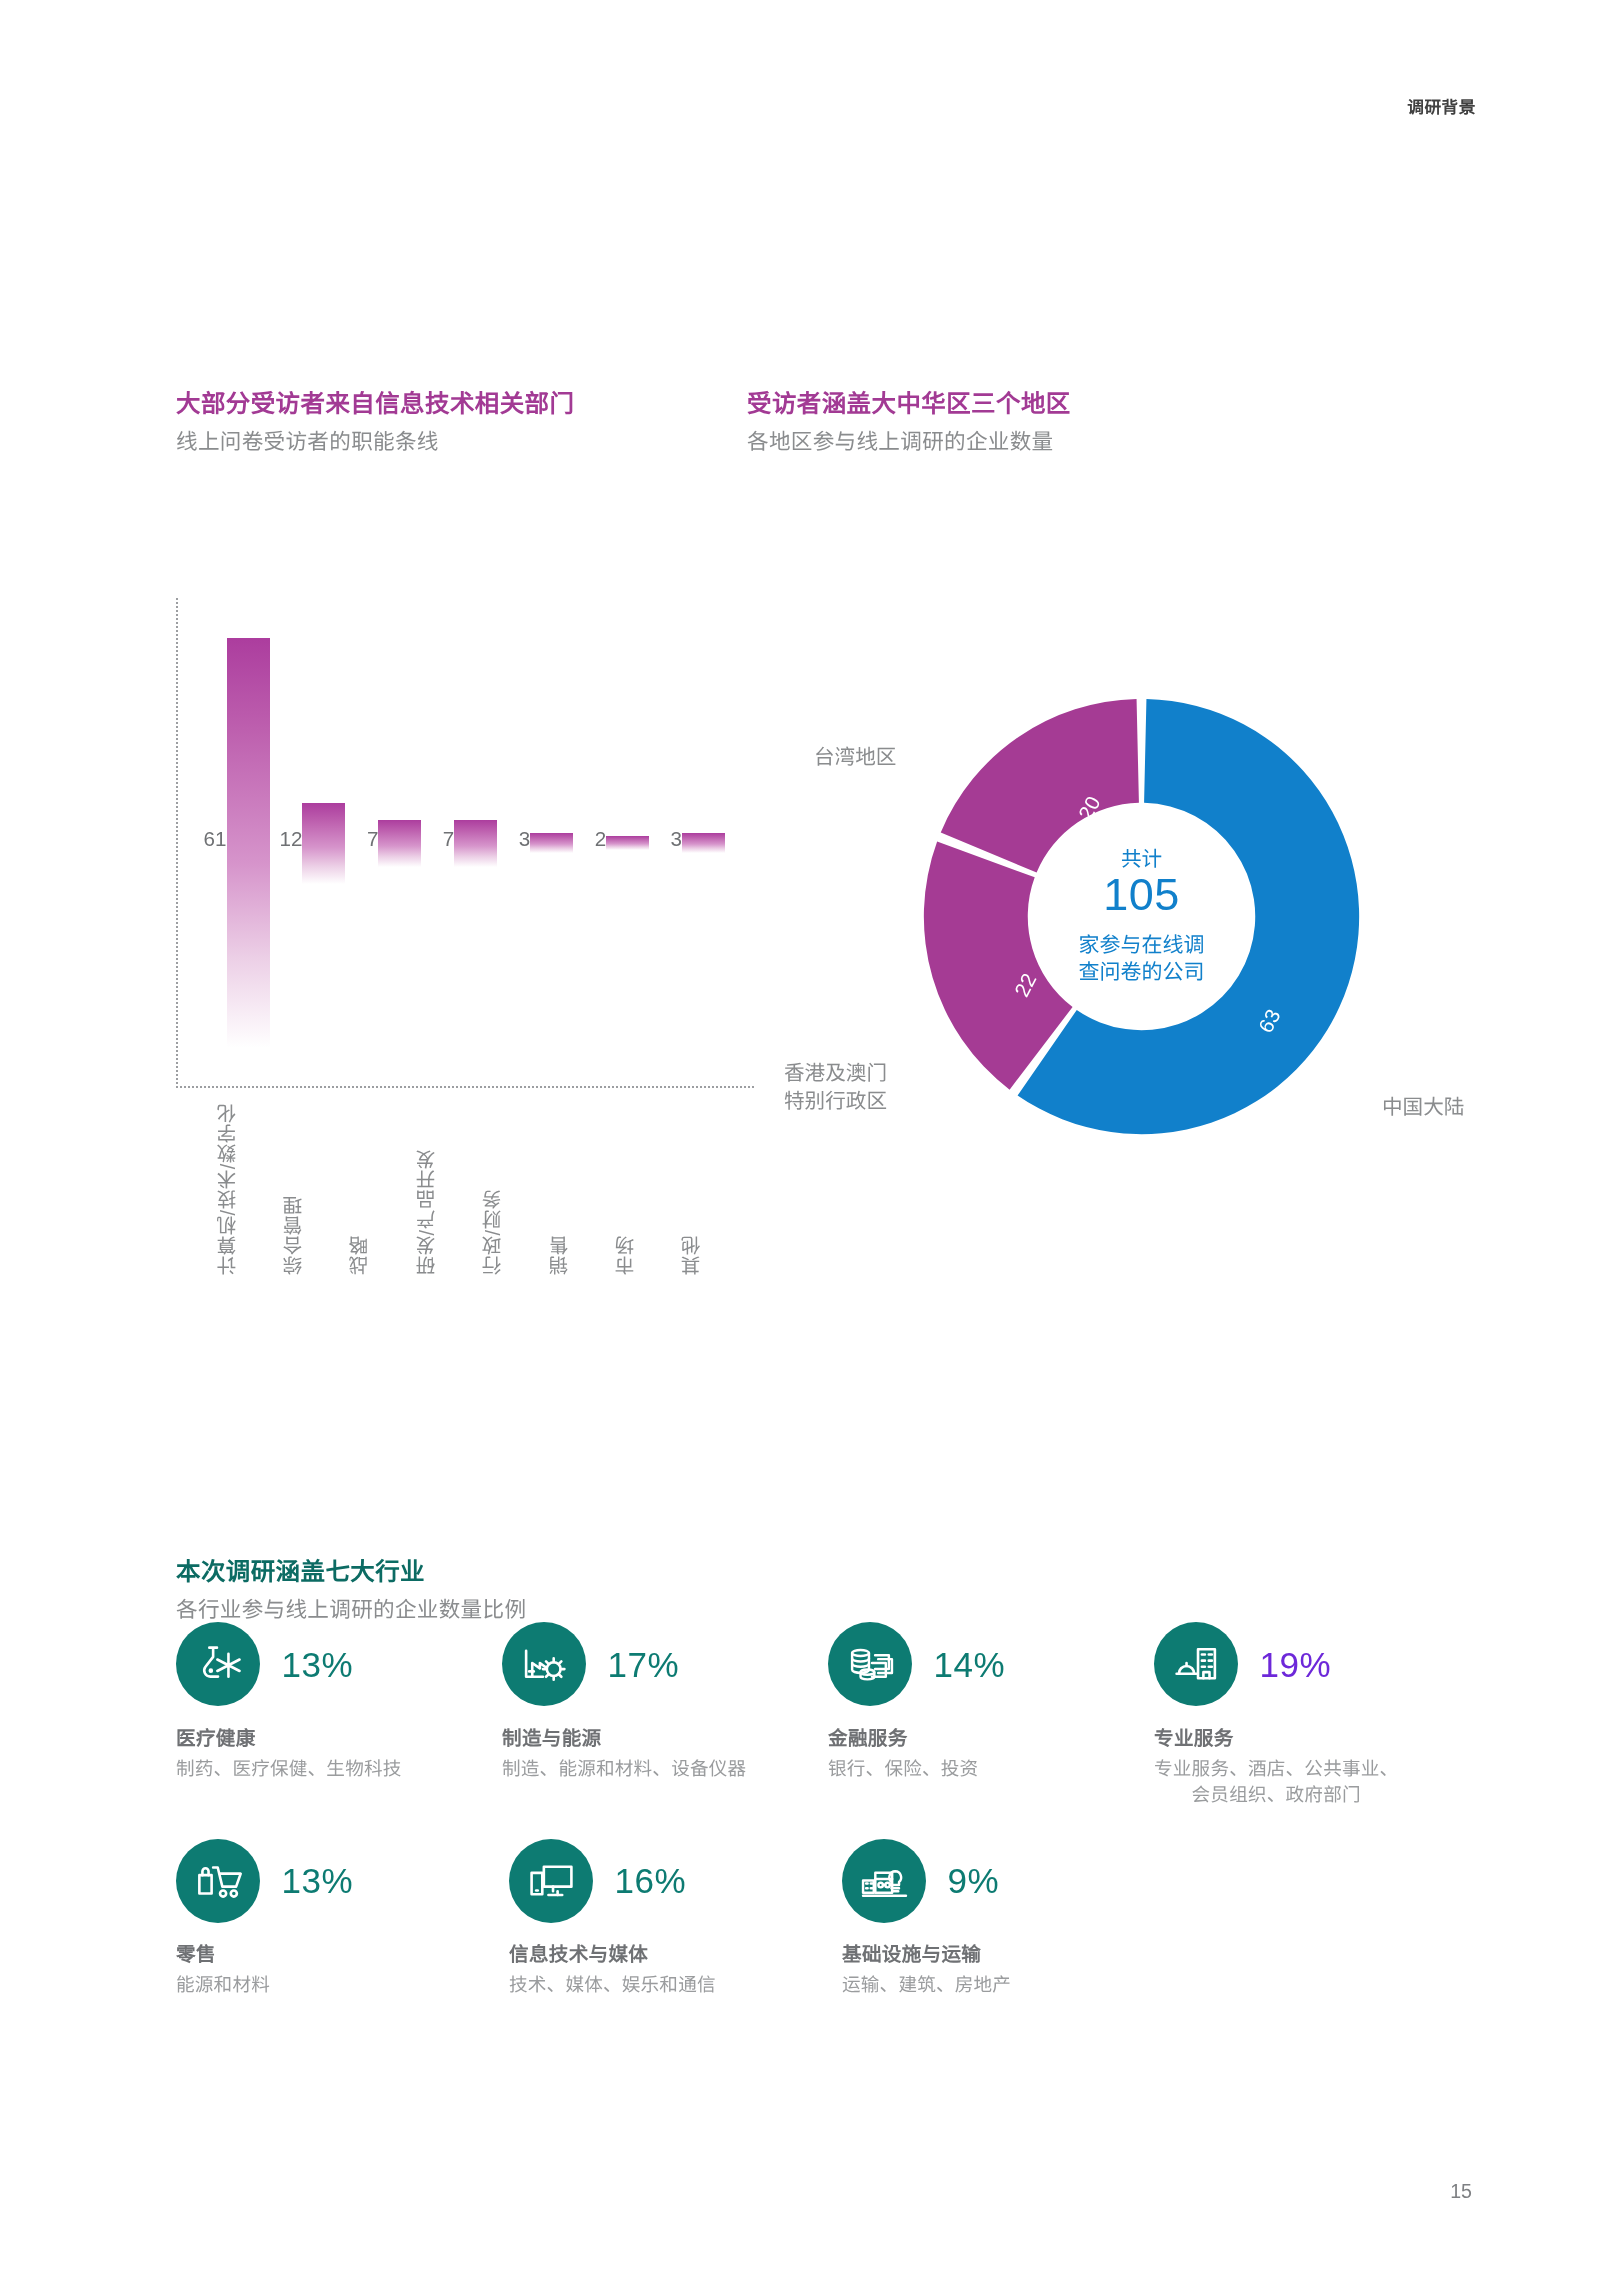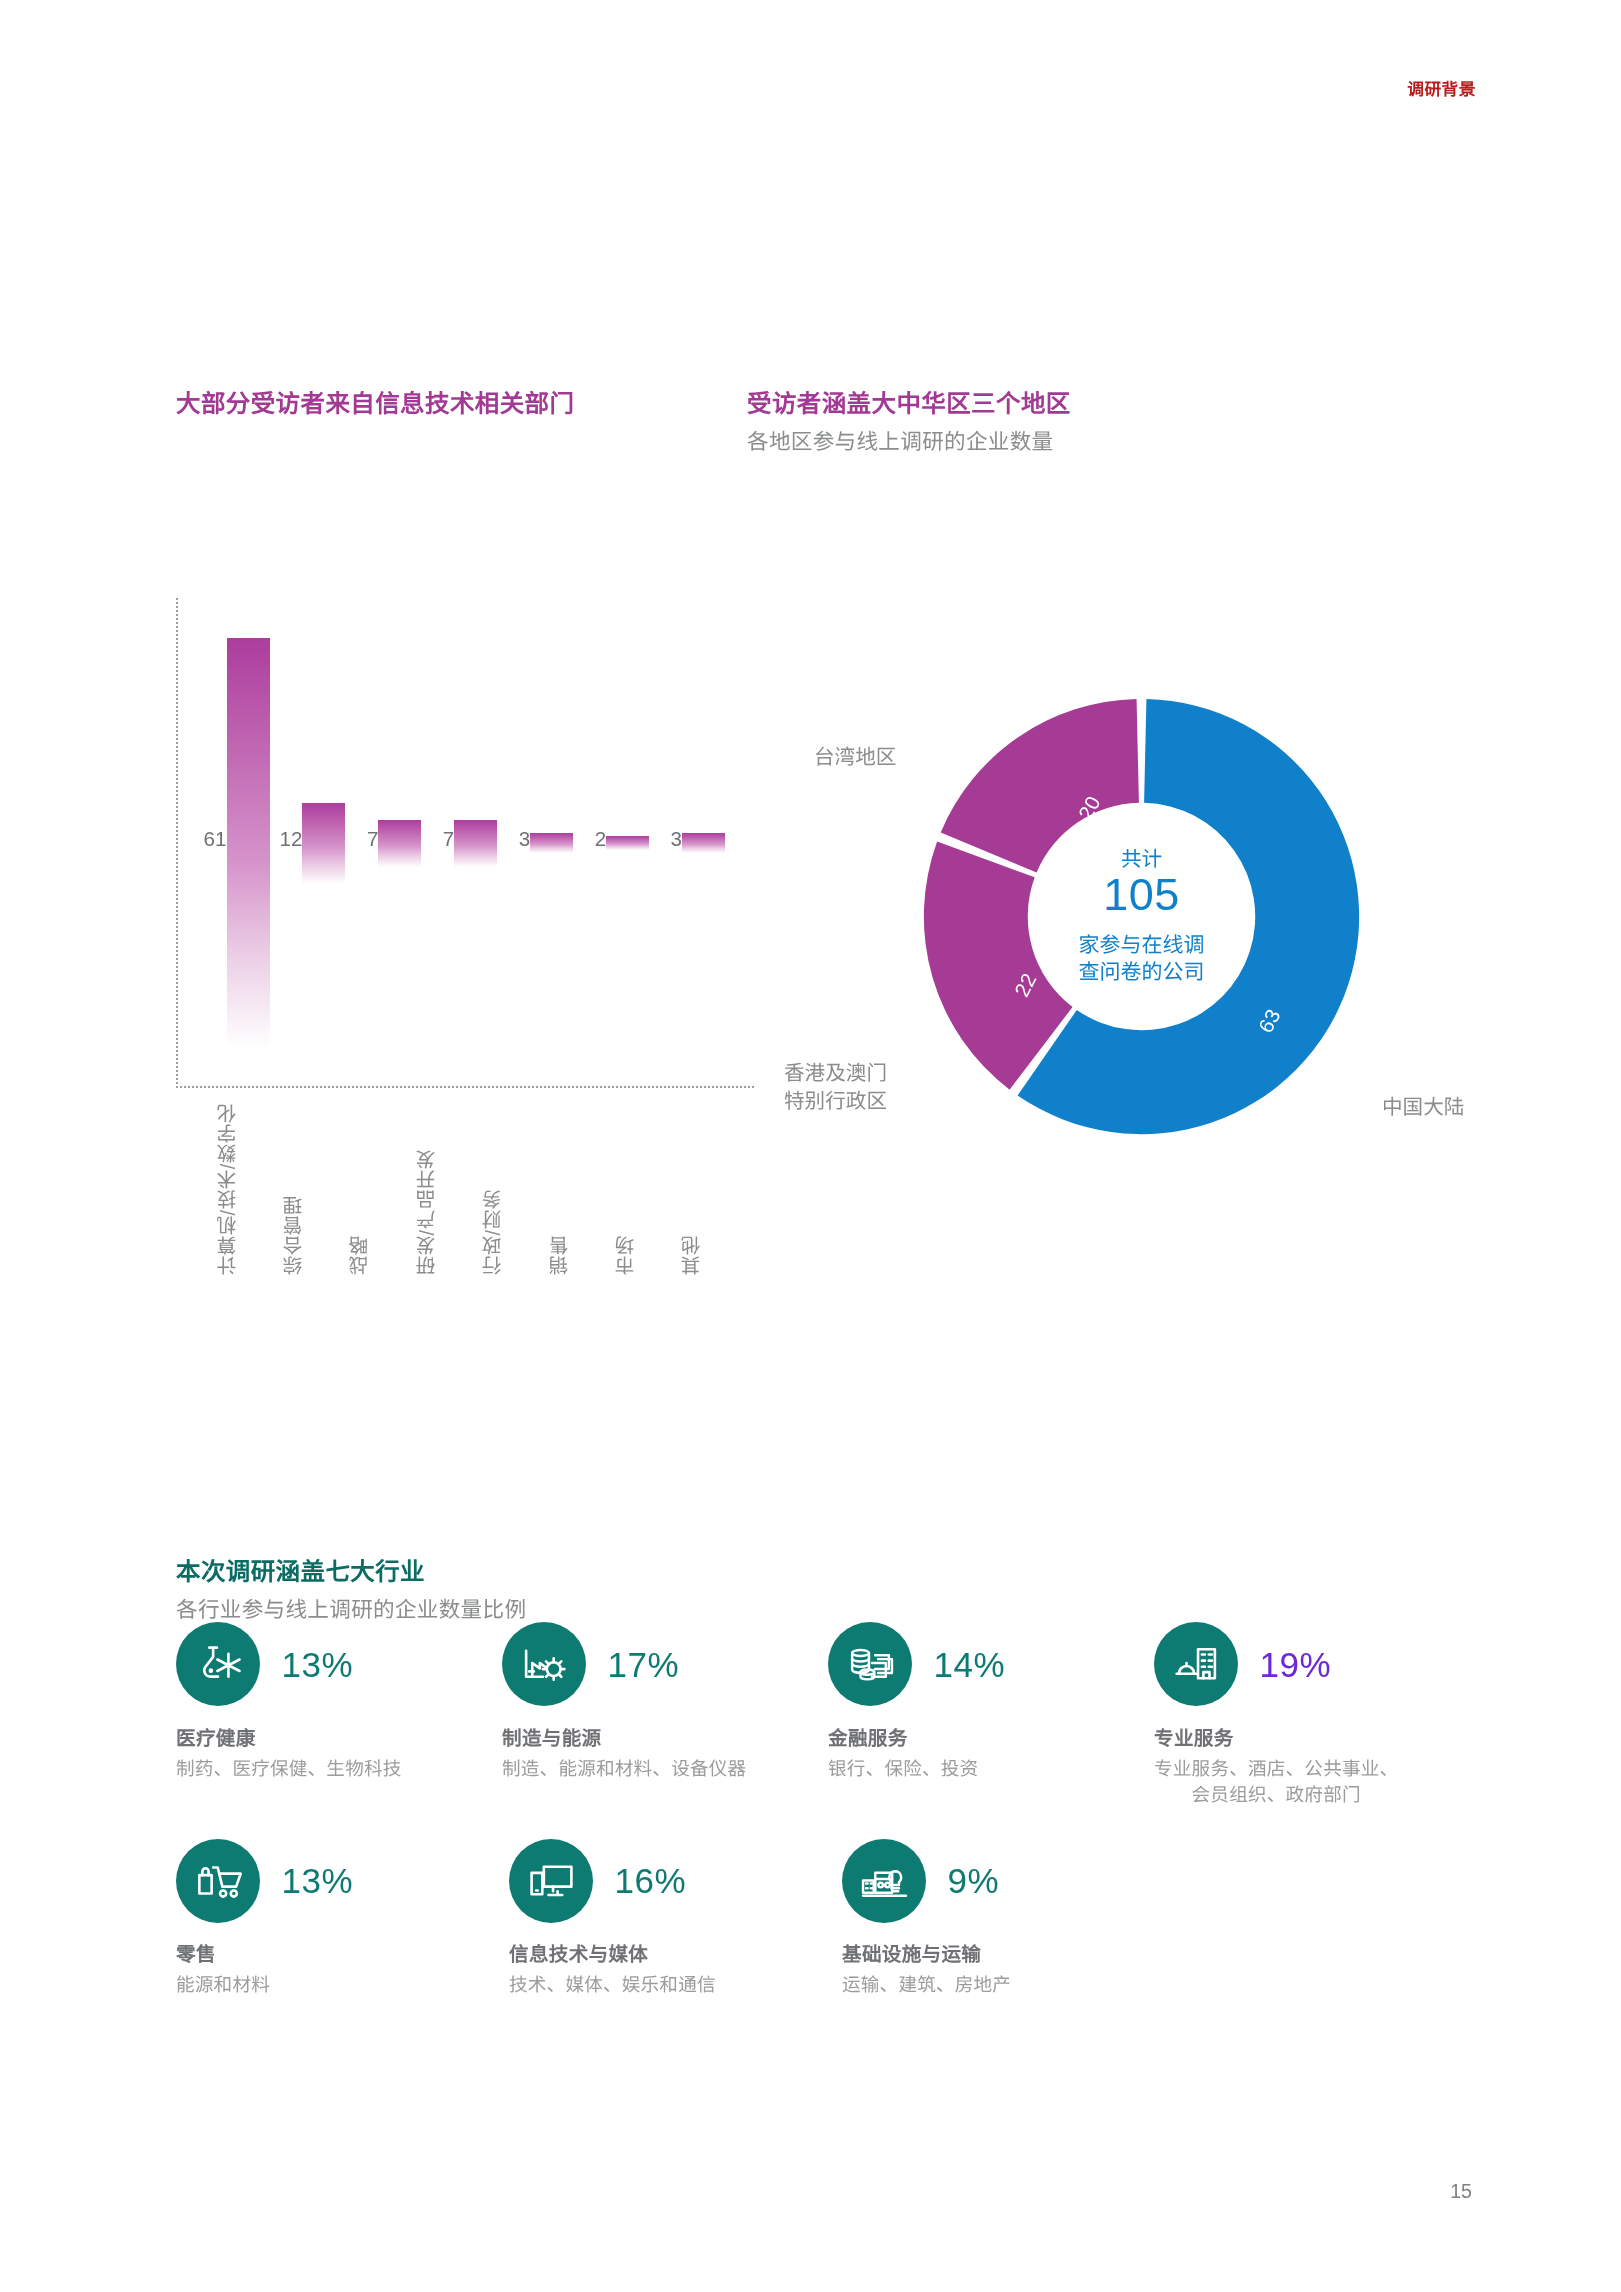--- a/index.html
+++ b/index.html
@@ -16,25 +16,25 @@
     position: relative;
     width: 1621px;
     height: 2293px;
     background: #ffffff;
     overflow: hidden;
   }
 
   
   .running-header {
     position: absolute;
-    top: 76px;
+    top: 94px;
     right: 145px;
     font-size: 16.7px;
     font-weight: bold;
-    color: #b91c1c;
+    color: #404040;
     letter-spacing: 0.5px;
   }
 
   
   .page-number {
     position: absolute;
     right: 149px;
     bottom: 90px;
     font-size: 19.6px;
     color: #7e8083;
@@ -238,20 +238,21 @@
 </style>
 </head>
 <body>
 
 <div class="page">
 
   <div class="running-header">调研背景</div>
 
   <div class="block-a">
     <div class="sec-title purple">大部分受访者来自信息技术相关部门</div>
+    <div class="sec-sub">线上问卷受访者的职能条线</div>
   </div>
 
   <div class="block-b">
     <div class="sec-title purple">受访者涵盖大中华区三个地区</div>
     <div class="sec-sub">各地区参与线上调研的企业数量</div>
   </div>
 
   <div class="barchart">
     <div class="bc-axis-y"></div>
     <div class="bc-axis-x"></div>

